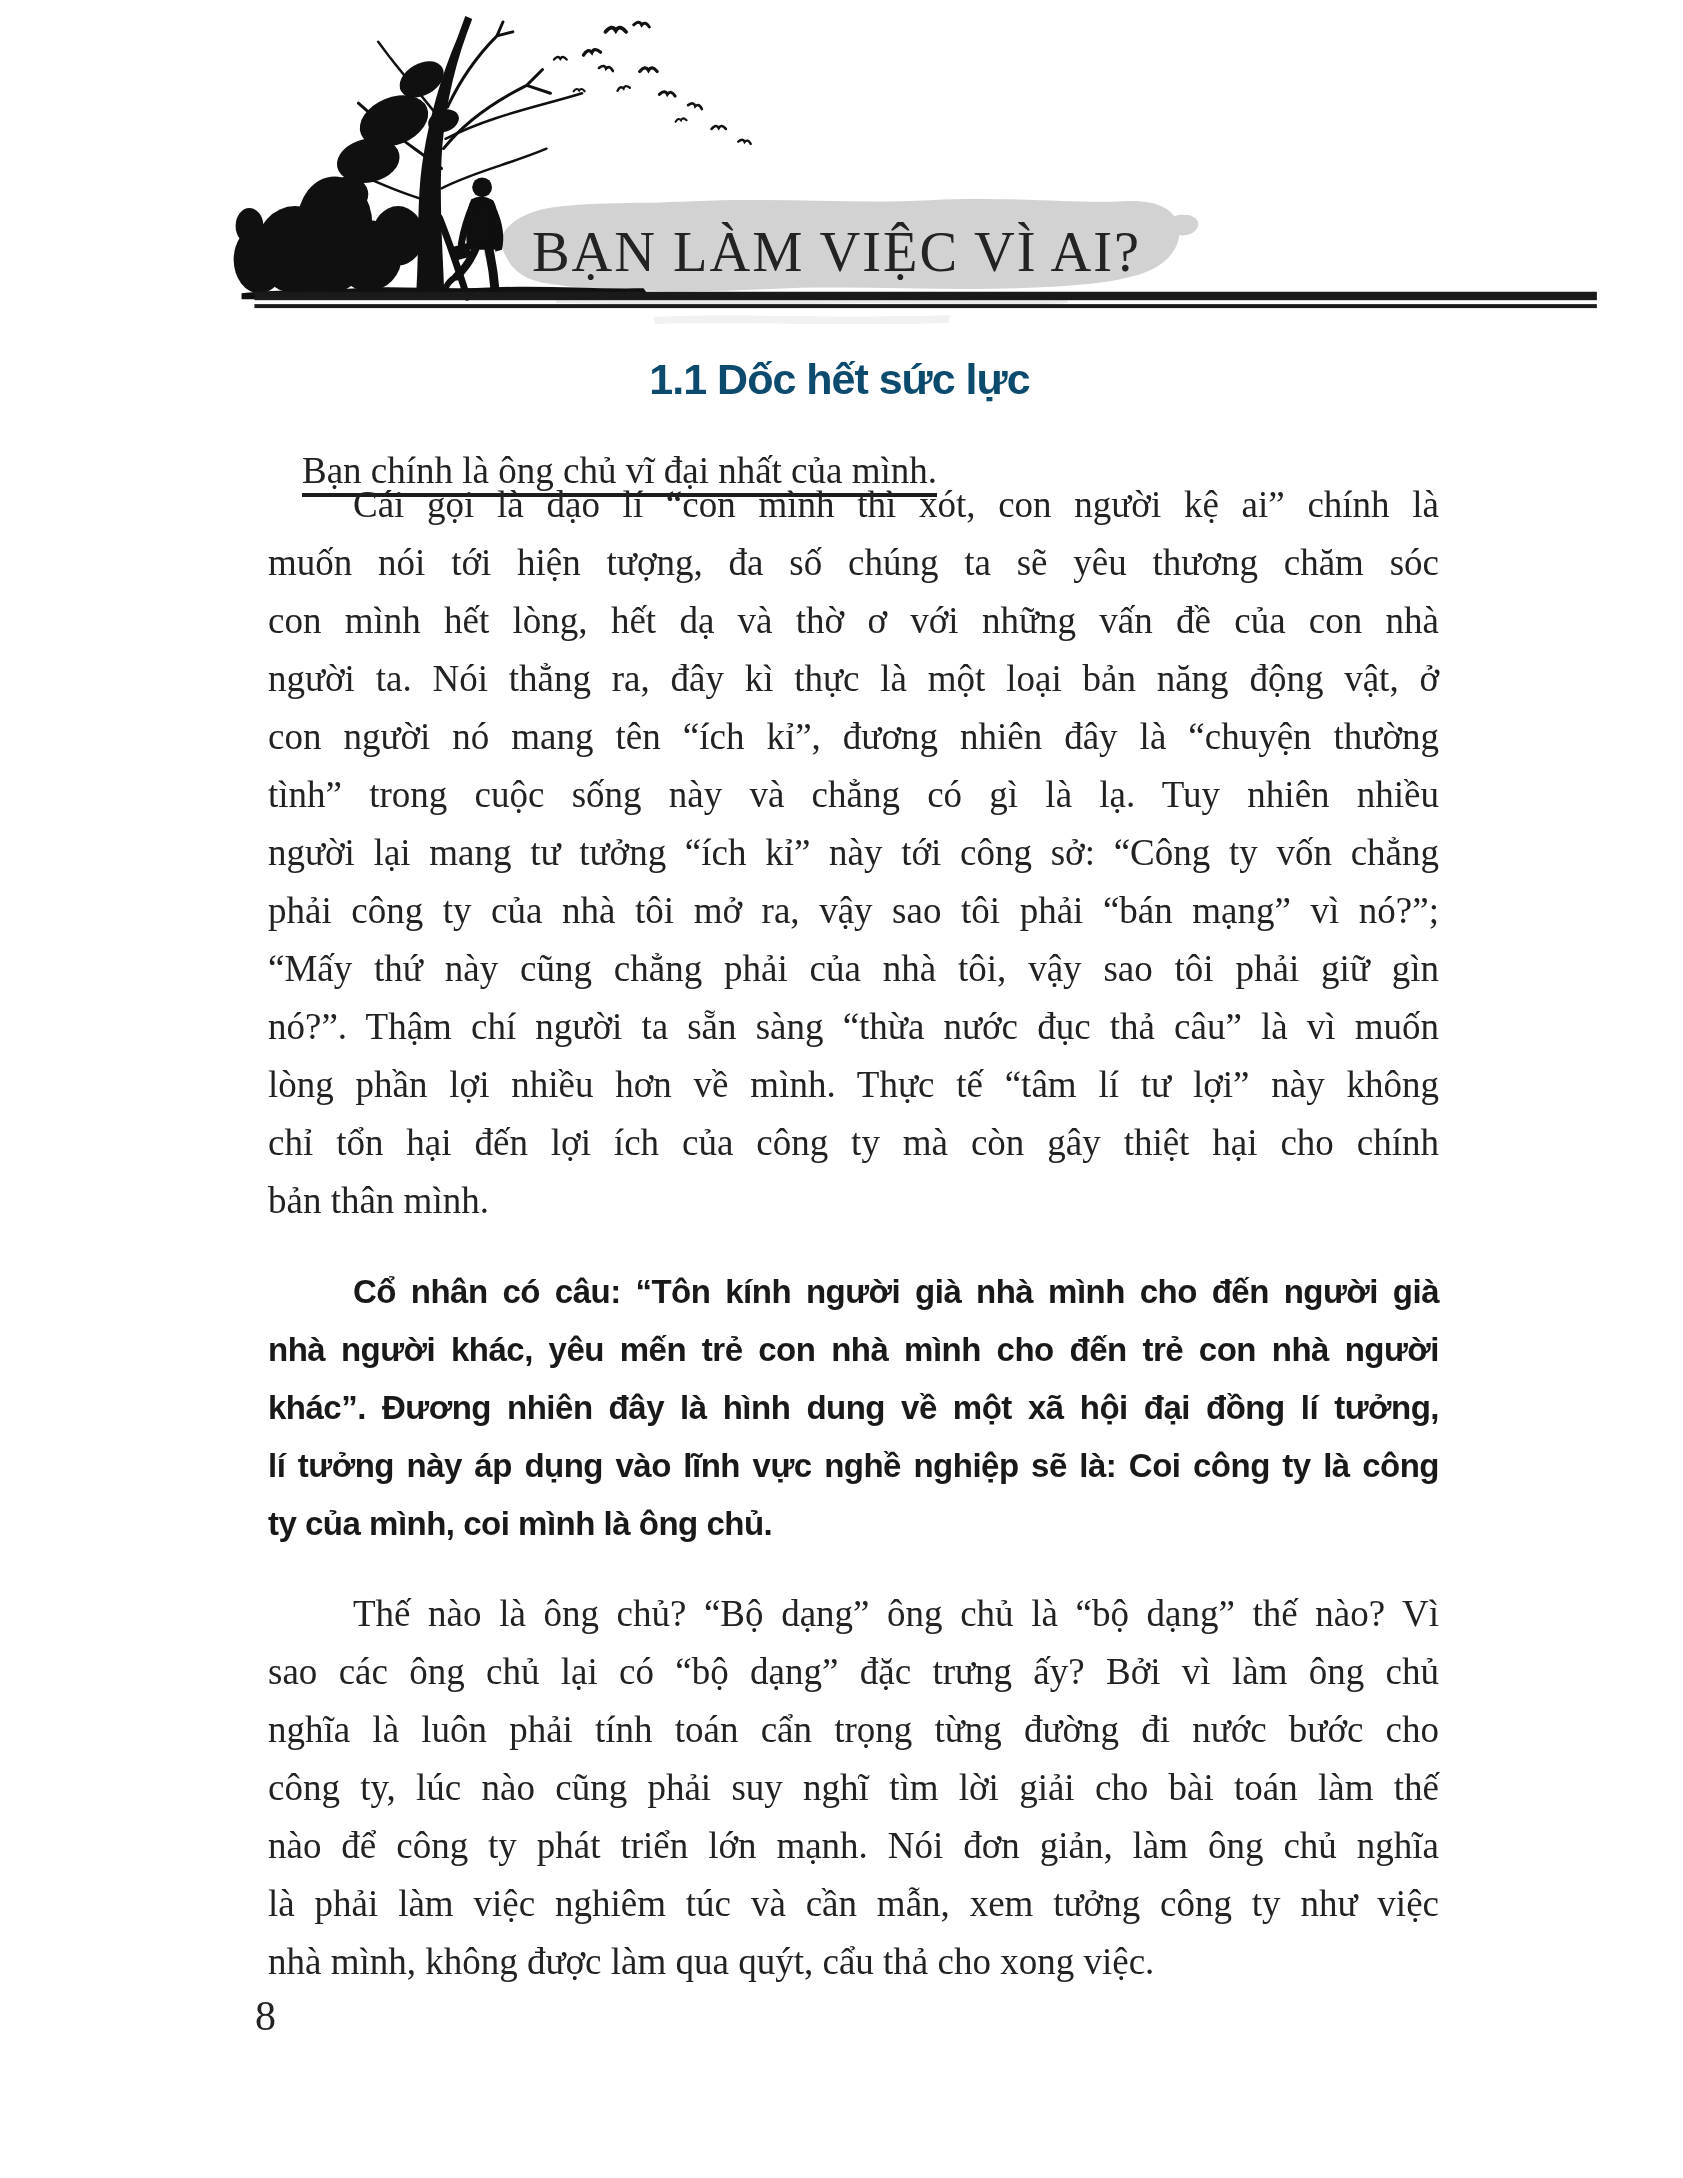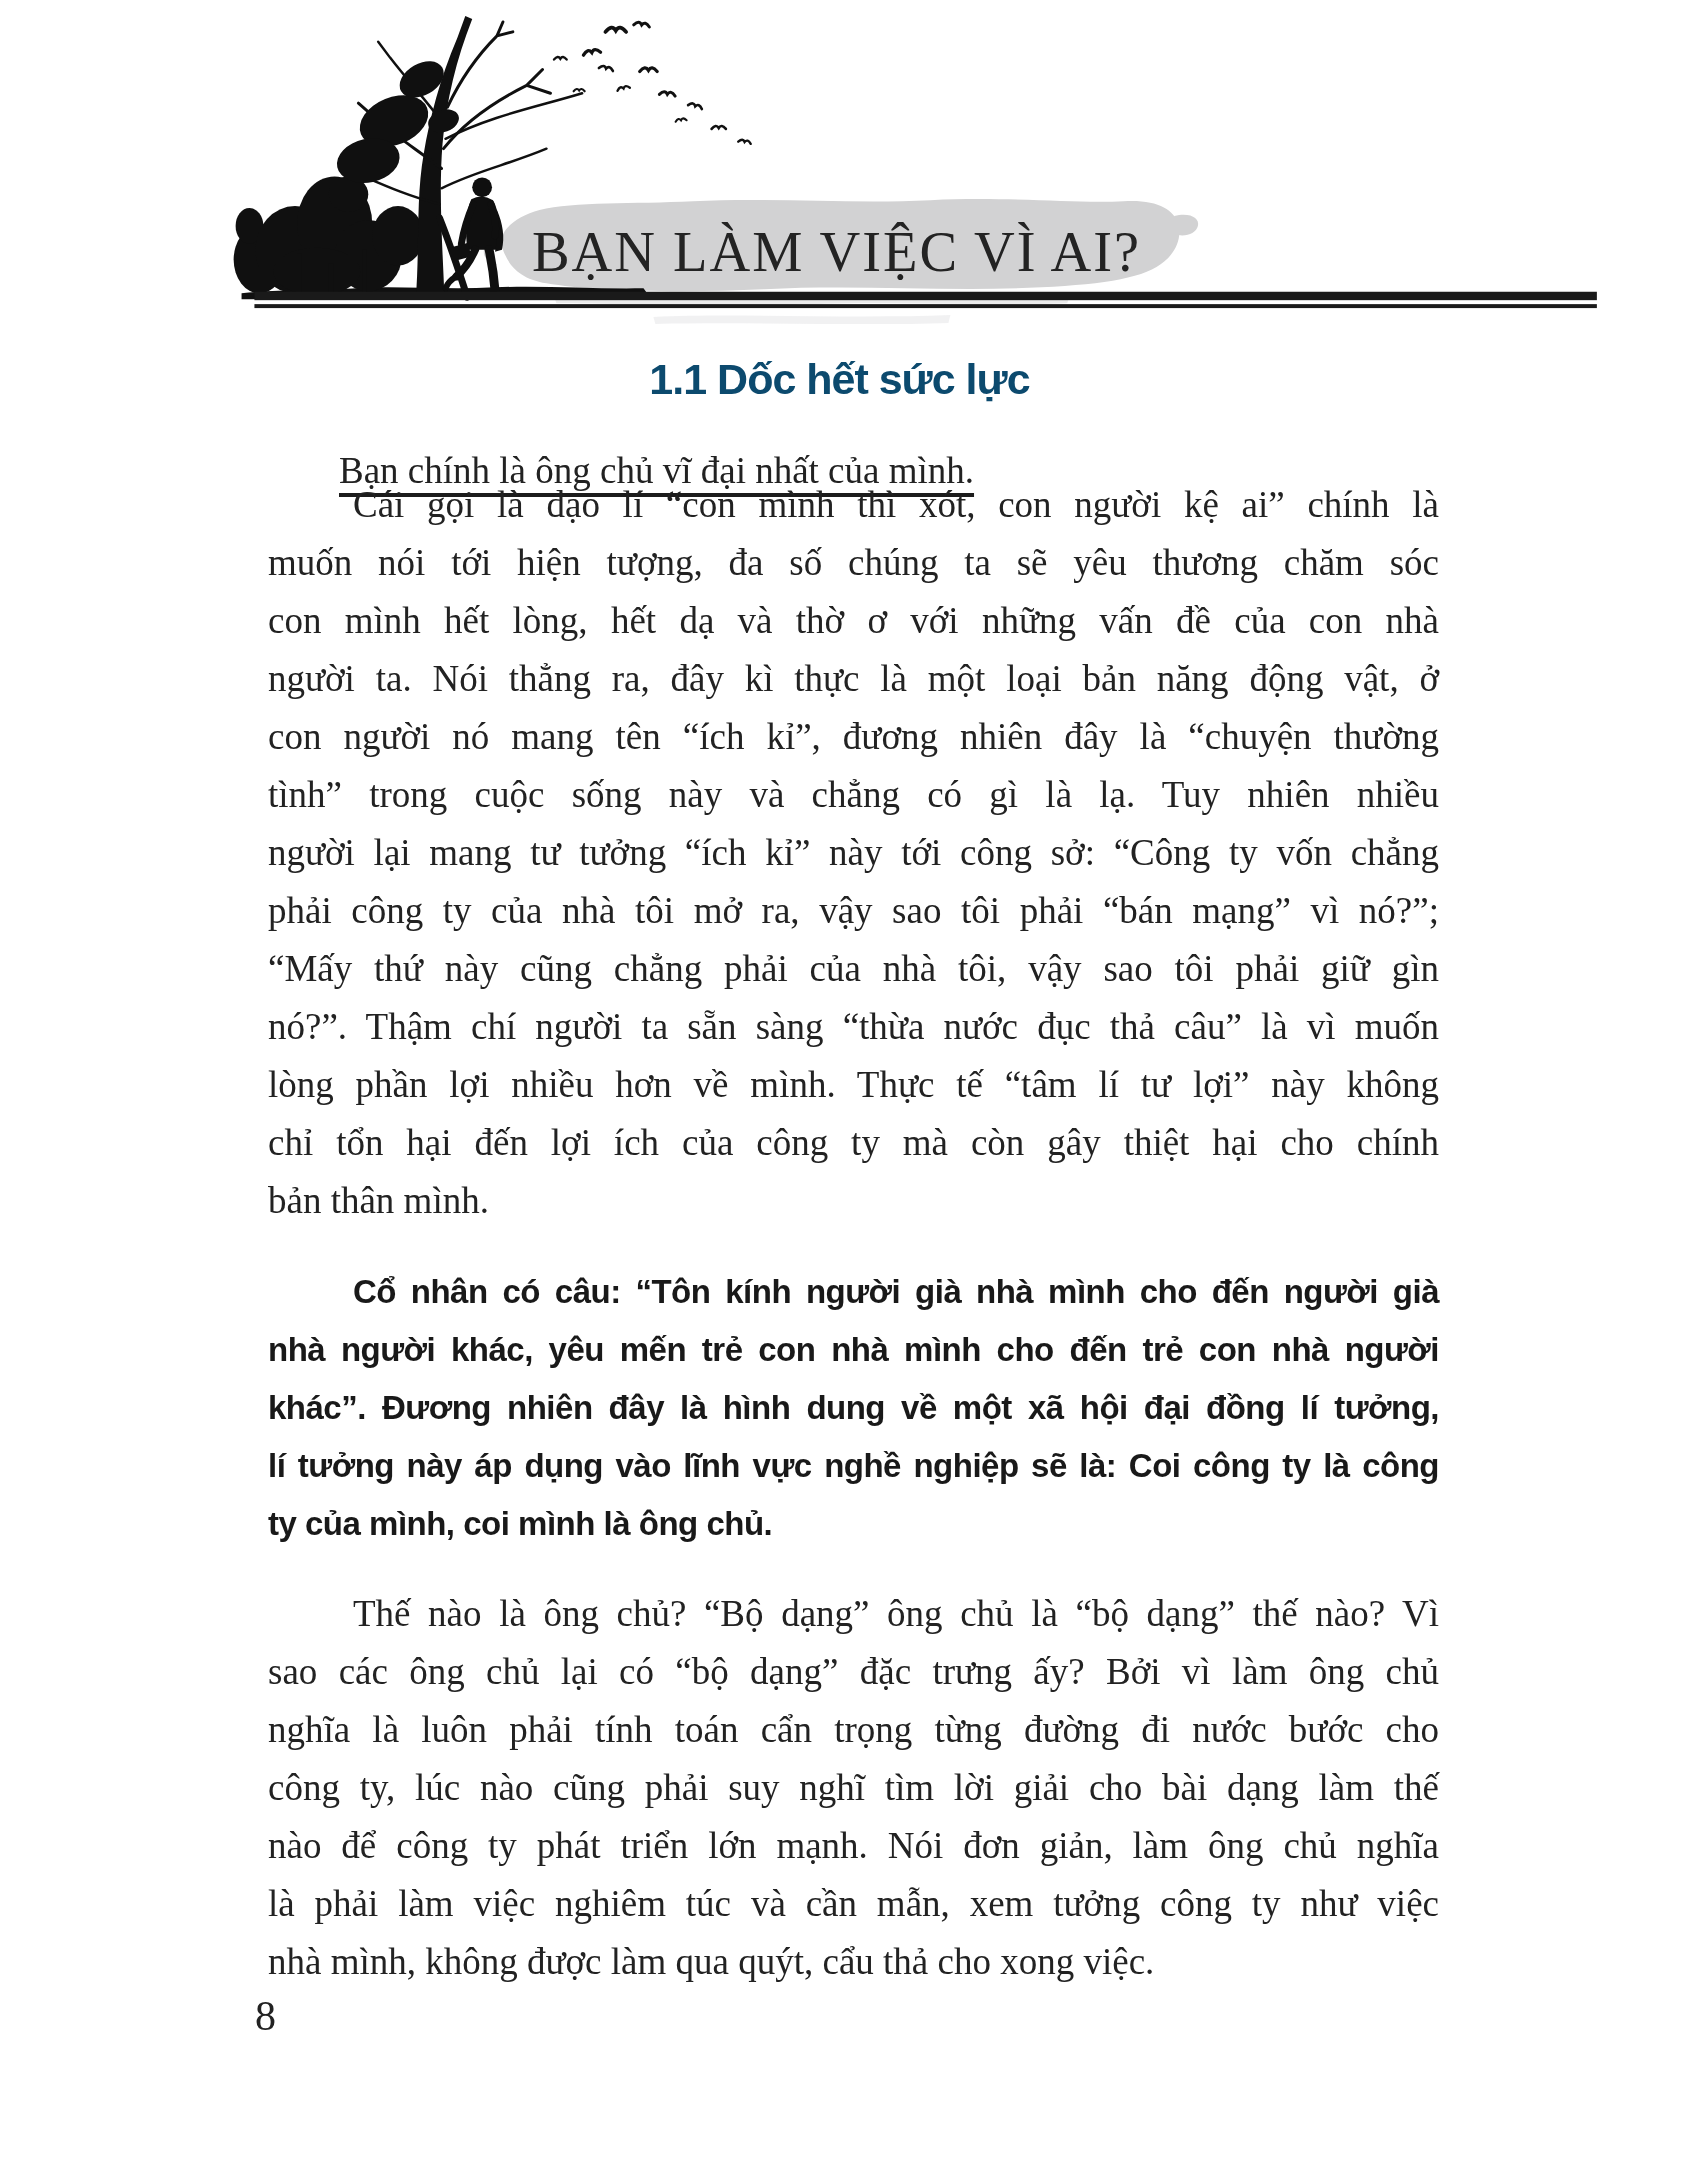--- a/index.html
+++ b/index.html
@@ -11,21 +11,21 @@
   #header-art{left:0;top:0;width:1683px;height:337px;}
   #section-heading{
     left:254px;top:323px;width:1171px;text-align:center;
     font-family:"Liberation Sans",sans-serif;font-weight:bold;
     font-size:43px;line-height:55px;color:#0c4a6e;letter-spacing:-1px;
   }
   #lead{
     left:254px;top:408px;width:1171px;font-size:37px;line-height:51px;color:#222;
   }
   #lead .u{
-    margin-left:85px;
+    margin-left:48px;
     text-decoration:underline;
     text-decoration-thickness:4px;
     text-underline-offset:10px;
     text-decoration-color:#1c1c1c;
   }
   .para{left:268px;width:1171px;font-size:37px;line-height:58px;color:#222;}
   .para .ln{text-align:justify;text-align-last:justify;}
   .para .ln.ind{text-indent:85px;}
   .para .ln.last{text-align-last:left;}
   #para-1{top:476px;}
@@ -155,21 +155,21 @@
     <div class="ln">nhà người khác, yêu mến trẻ con nhà mình cho đến trẻ con nhà người</div>
     <div class="ln">khác”. Đương nhiên đây là hình dung về một xã hội đại đồng lí tưởng,</div>
     <div class="ln">lí tưởng này áp dụng vào lĩnh vực nghề nghiệp sẽ là: Coi công ty là công</div>
     <div class="ln last">ty của mình, coi mình là ông chủ.</div>
   </div>
 
   <div id="para-3" class="para abs">
     <div class="ln ind">Thế nào là ông chủ? “Bộ dạng” ông chủ là “bộ dạng” thế nào? Vì</div>
     <div class="ln">sao các ông chủ lại có “bộ dạng” đặc trưng ấy? Bởi vì làm ông chủ</div>
     <div class="ln">nghĩa là luôn phải tính toán cẩn trọng từng đường đi nước bước cho</div>
-    <div class="ln">công ty, lúc nào cũng phải suy nghĩ tìm lời giải cho bài dạng làm thế</div>
+    <div class="ln">công ty, lúc nào cũng phải suy nghĩ tìm lời giải cho bài toán làm thế</div>
     <div class="ln">nào để công ty phát triển lớn mạnh. Nói đơn giản, làm ông chủ nghĩa</div>
     <div class="ln">là phải làm việc nghiêm túc và cần mẫn, xem tưởng công ty như việc</div>
     <div class="ln last">nhà mình, không được làm qua quýt, cẩu thả cho xong việc.</div>
   </div>
 
   <div id="page-number" class="abs">8</div>
 
 </div>
 
 

